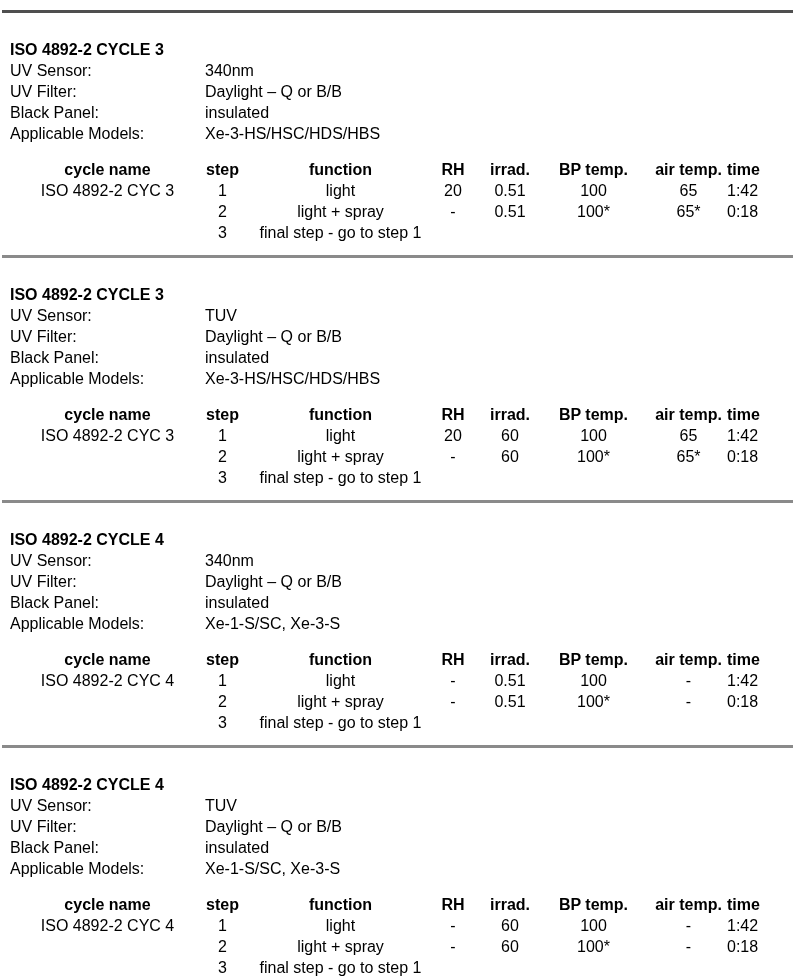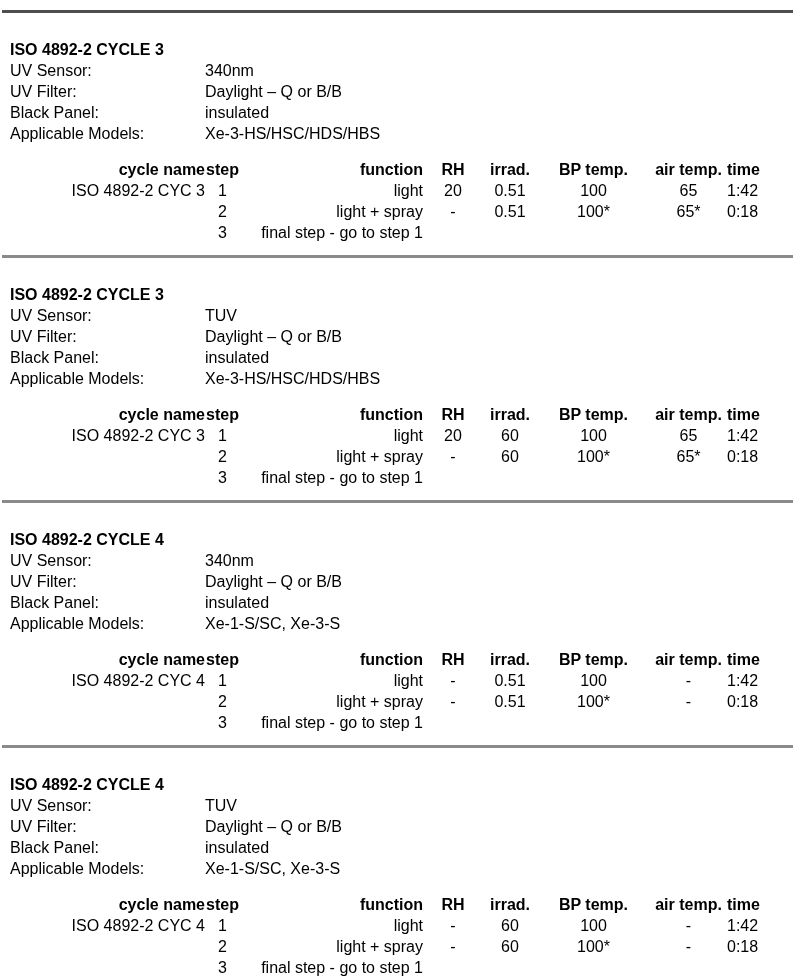--- a/index.html
+++ b/index.html
@@ -66,21 +66,21 @@
     padding: 0;
     font-size: 16px;
     line-height: 21px;
     text-align: center;
     vertical-align: top;
     font-weight: normal;
     overflow: hidden;
     white-space: nowrap;
   }
   table.cycle-table th { font-weight: bold; }
-  table.cycle-table .al { text-align: right; }
+  table.cycle-table .al { text-align: center; }
   table.cycle-table .ar { text-align: left; }
   table.cycle-table .func-pad { padding-left: 18px; }
 </style>
 </head>
 <body>
 
 <hr class="top-rule">
 
 <section class="cycle">
   <h2 class="cycle-heading">ISO 4892-2 CYCLE 3</h2>

